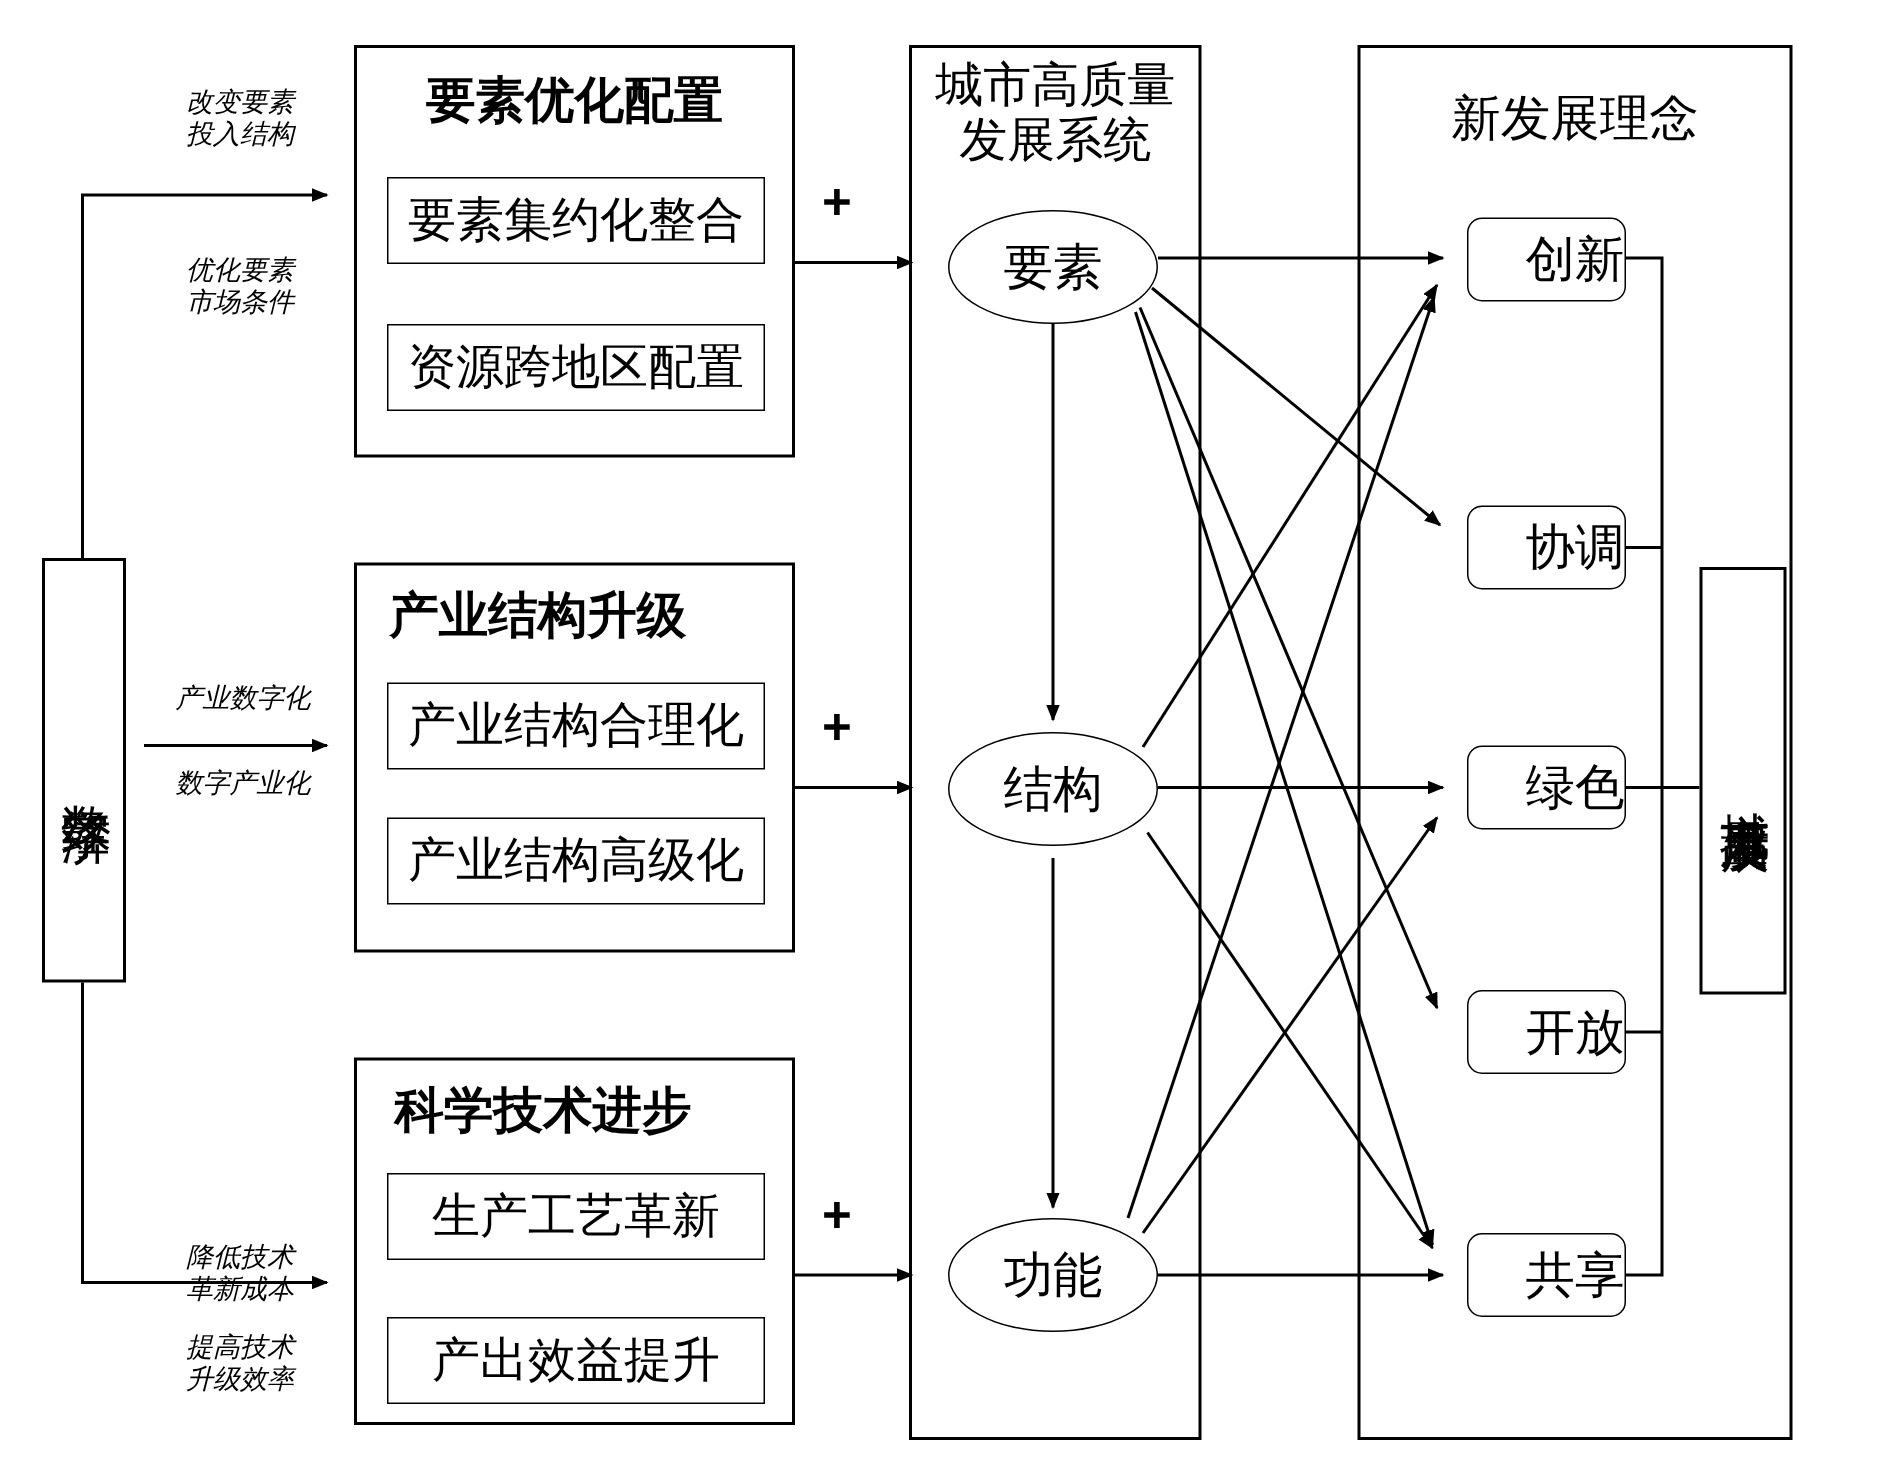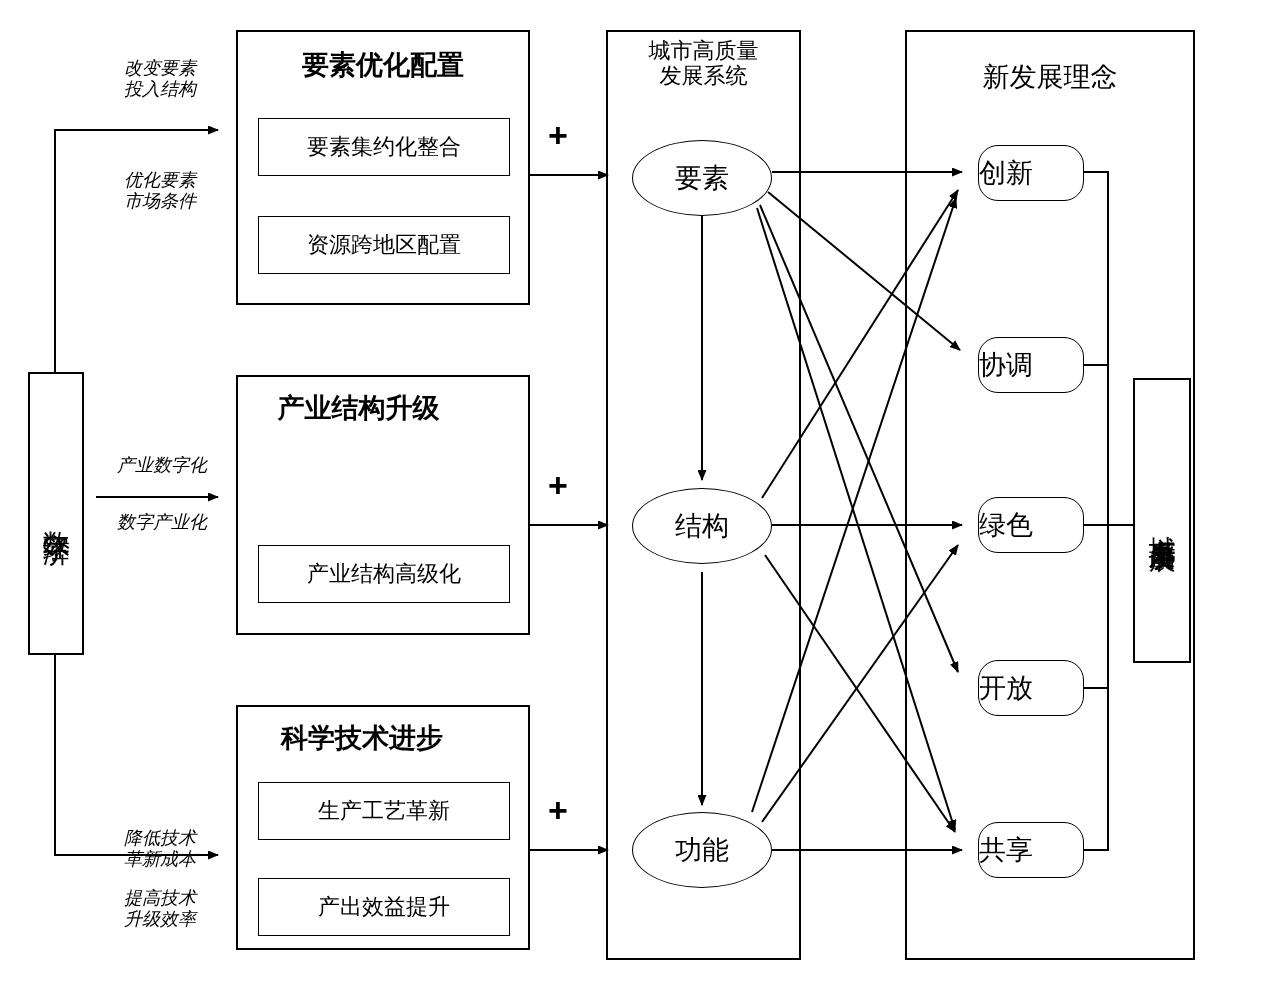--- a/index.html
+++ b/index.html
@@ -67,38 +67,38 @@
     border-radius: 50%;
     background: #fff;
     display: flex;
     align-items: center;
     justify-content: center;
     box-sizing: border-box;
   }
   .rrect {
     position: absolute;
     border: 1.8px solid #000;
-    border-radius: 20px;
+    border-radius: 10px;
     background: #fff;
     display: flex;
     align-items: center;
-    justify-content: flex-start;
+    justify-content: flex-end;
     box-sizing: border-box;
   }
   svg.wires {
     position: absolute;
     left: 0;
     top: 0;
     width: 1262px;
     height: 982px;
     pointer-events: none;
   }
   .smalltxt { font-size: 18px; font-style: italic; }
-  .medtxt { font-size: 22px; }
-  .bigtxt { font-size: 27px; }
+  .medtxt { font-size: 32px; }
+  .bigtxt { font-size: 33px; }
 </style>
 </head>
 <body>
 
 <div id="root">
 
   <svg class="wires" viewBox="0 0 1262 982">
     <defs>
       <marker id="arrow" markerWidth="11" markerHeight="9" refX="10" refY="4.5" orient="auto" markerUnits="userSpaceOnUse">
         <path d="M0,0 L11,4.5 L0,9 z" fill="#000"></path>
@@ -165,20 +165,23 @@
   <div class="thinbox medtxt" style="left:258px; top:118px; width:252px; height:58px;">
     <span>要素集约化整合</span>
   </div>
   <div class="thinbox medtxt" style="left:258px; top:216px; width:252px; height:58px;">
     <span>资源跨地区配置</span>
   </div>
   <div class="plus" style="left:548px; top:118px;">+</div>
 
   <div class="box" style="left:236px; top:375px; width:294px; height:260px;"></div>
   <div class="lbl bigtxt title" style="left:236px; top:393px; width:245px;">产业结构升级</div>
+  <div class="thinbox medtxt" style="left:258px; top:455px; width:252px; height:58px;">
+    <span>产业结构合理化</span>
+  </div>
   <div class="thinbox medtxt" style="left:258px; top:545px; width:252px; height:58px;">
     <span>产业结构高级化</span>
   </div>
   <div class="plus" style="left:548px; top:468px;">+</div>
 
   <div class="box" style="left:236px; top:705px; width:294px; height:245px;"></div>
   <div class="lbl bigtxt title" style="left:236px; top:723px; width:252px;">科学技术进步</div>
   <div class="thinbox medtxt" style="left:258px; top:782px; width:252px; height:58px;">
     <span>生产工艺革新</span>
   </div>

